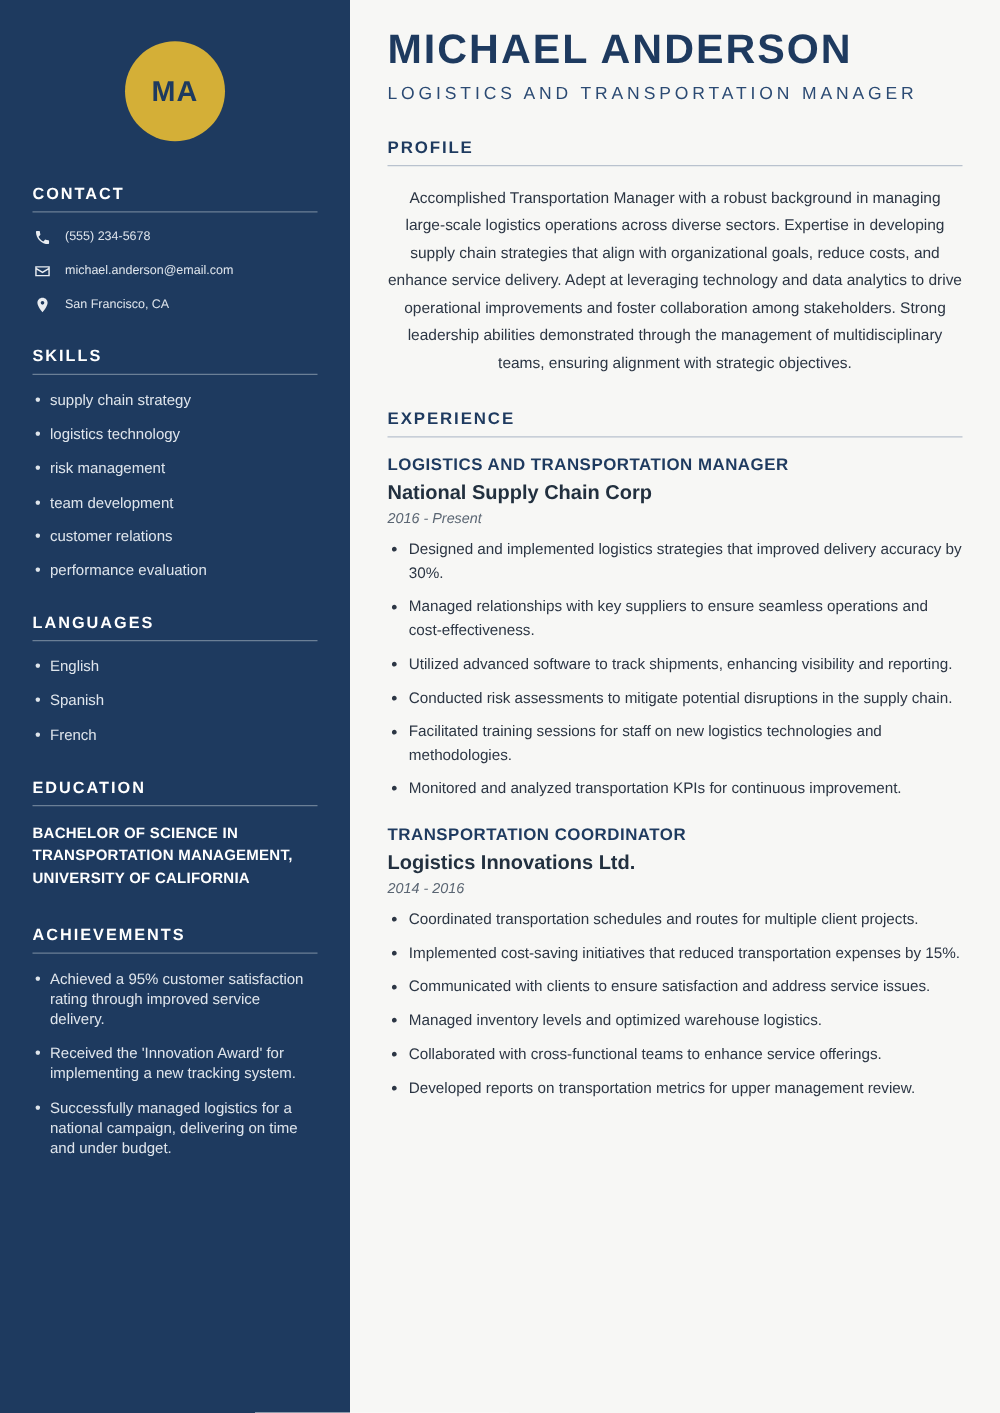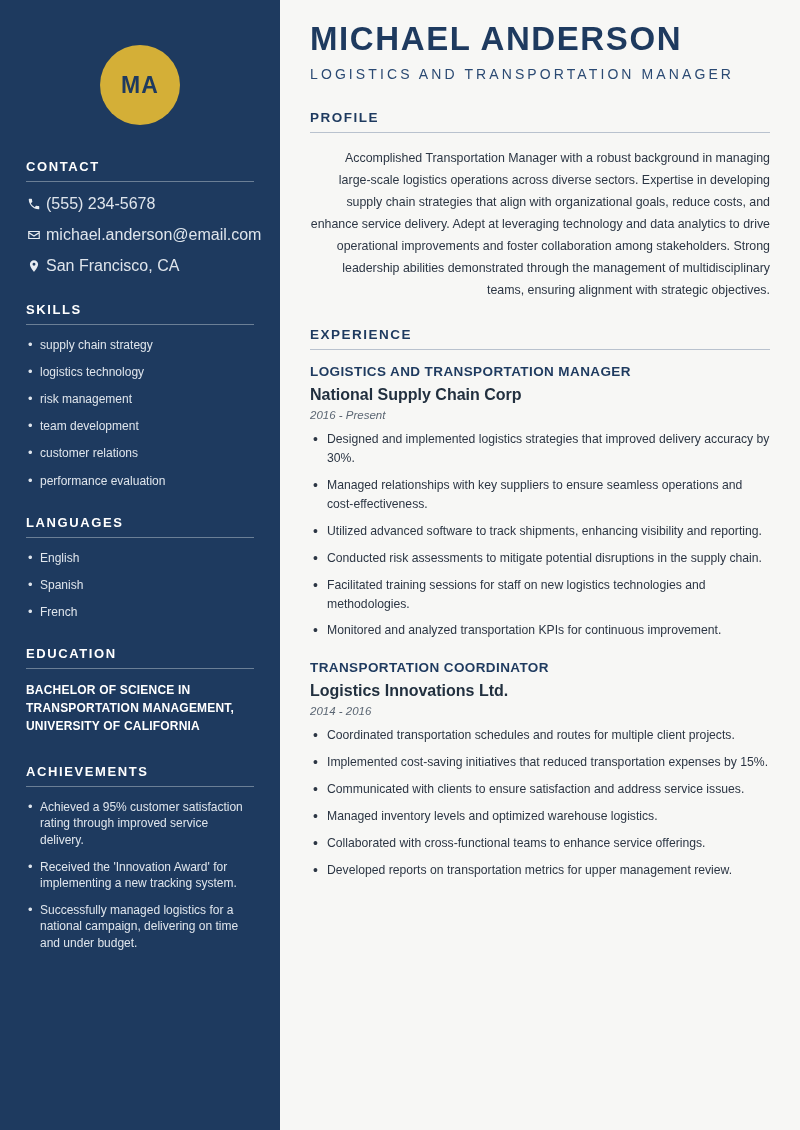--- a/index.html
+++ b/index.html
@@ -25,21 +25,21 @@
     width: 280px;
     background: #1e3a5f;
     color: #e8ecf1;
     padding: 0 0 20px 0;
     position: relative;
     flex: 0 0 280px;
   }
   .avatar-wrap {
     display: flex;
     justify-content: center;
-    padding-top: 45px;
+    padding-top: 33px;
     padding-bottom: 34px;
   }
   .avatar {
     width: 80px; height: 80px;
     border-radius: 50%;
     background: #d4af37;
     color: #1e3a5f;
     display: flex;
     align-items: center;
     justify-content: center;
@@ -56,22 +56,22 @@
     margin: 0 0 7px 0;
   }
   .side-rule {
     height: 1px;
     background: #6b7f96;
     margin-bottom: 12px;
   }
   .contact-row {
     display: flex;
     align-items: center;
-    gap: 5px;
-    font-size: 16px;
+    gap: 11px;
+    font-size: 10px;
     color: #dfe5ec;
     margin-bottom: 12px;
     line-height: 1.2;
   }
   .contact-row .ico {
     width: 15px; height: 15px;
     display: inline-flex;
     align-items: center;
     justify-content: center;
     flex: 0 0 15px;
@@ -138,21 +138,21 @@
   .main-rule {
     height: 1px;
     background: #b9c2ce;
     margin-bottom: 14px;
   }
   .profile-text {
     font-size: 12.4px;
     line-height: 1.78;
     color: #2c3644;
     margin: 0 0 26px 0;
-    text-align: right;
+    text-align: center;
   }
   .job-role {
     font-size: 13.5px;
     font-weight: bold;
     color: #1e3a5f;
     letter-spacing: 0.4px;
     margin: 0 0 7px 0;
   }
   .company {
     font-size: 16px;

